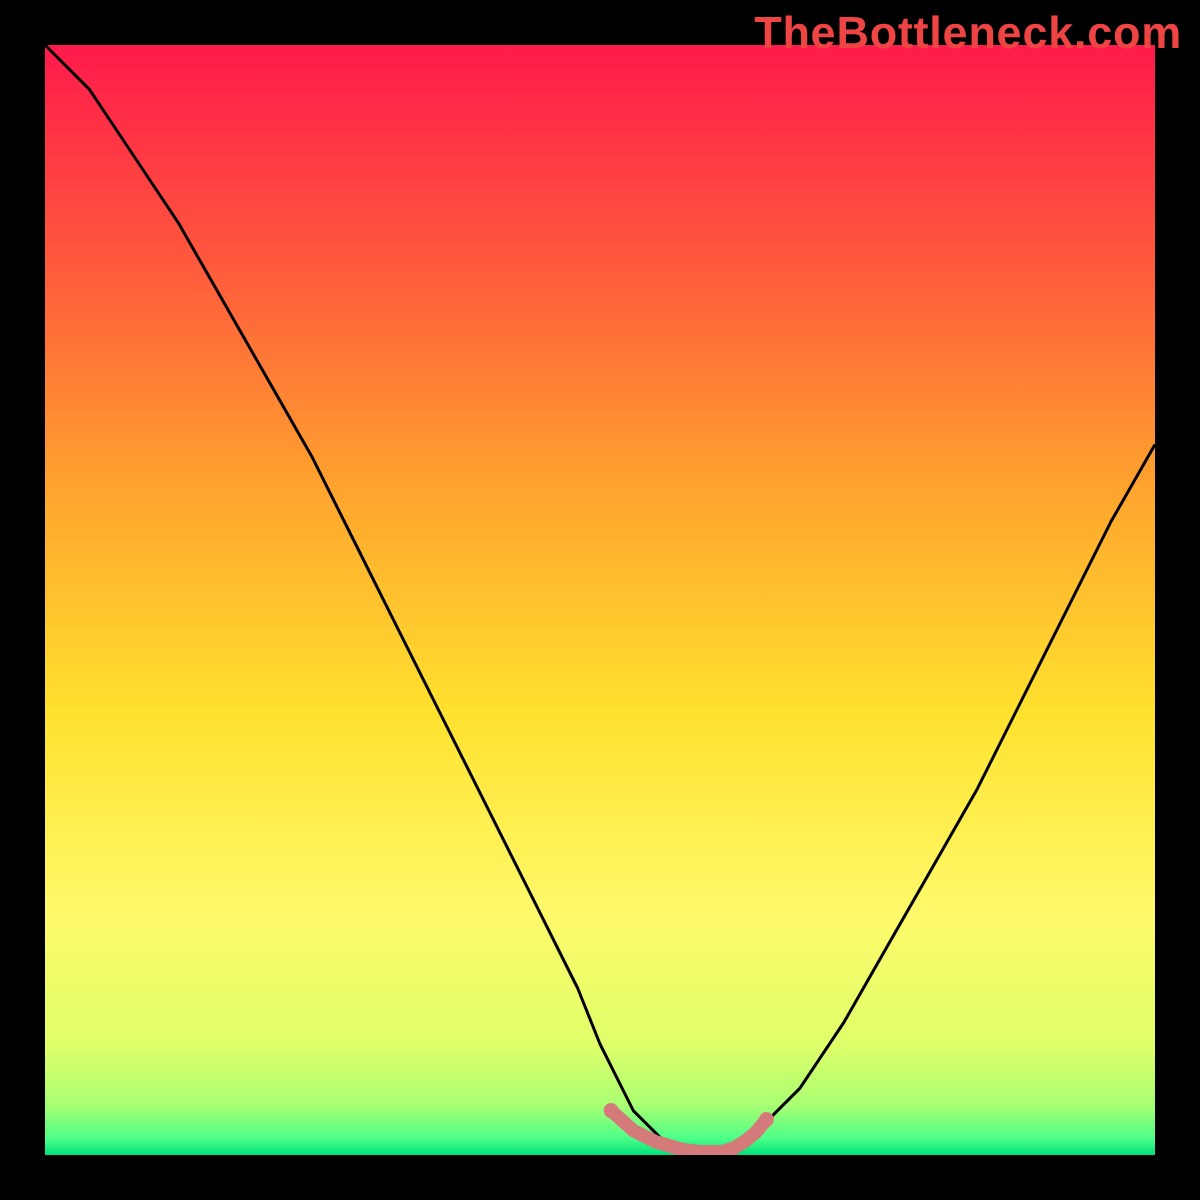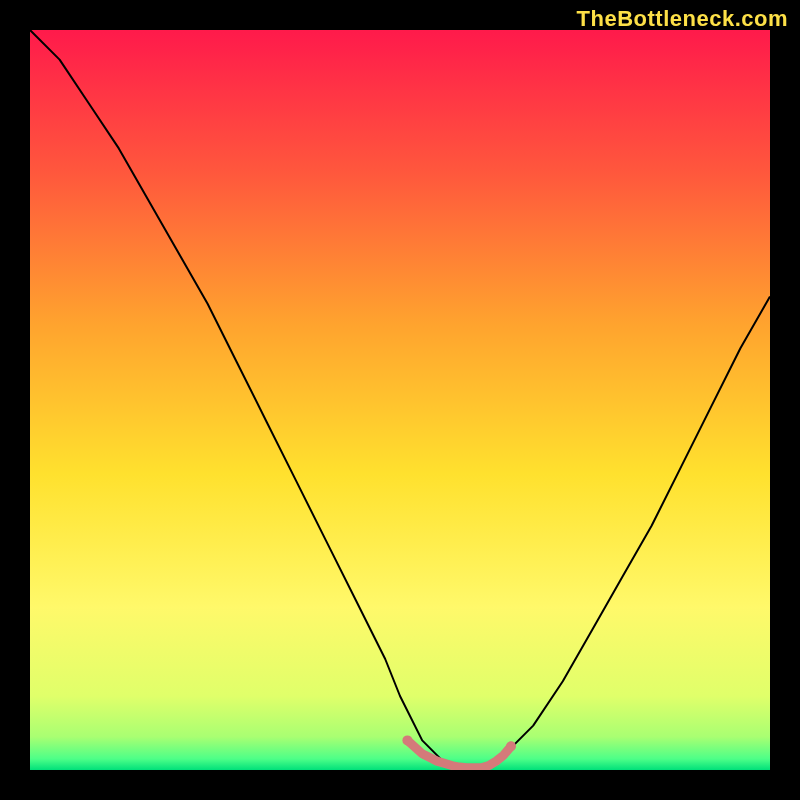--- a/index.html
+++ b/index.html
@@ -14,22 +14,22 @@
   .frame {
     position: relative;
     width: 800px;
     height: 800px;
     background: #000;
   }
   .watermark {
     position: absolute;
     top: 6px;
     right: 12px;
-    color: #fde047;
-    font-size: 22px;
+    color: #ef4444;
+    font-size: 30px;
     font-weight: 600;
     letter-spacing: 0.5px;
     z-index: 50;
   }
   .plot {
     position: absolute;
     left: 30px;
     top: 30px;
     width: 740px;
     height: 740px;

